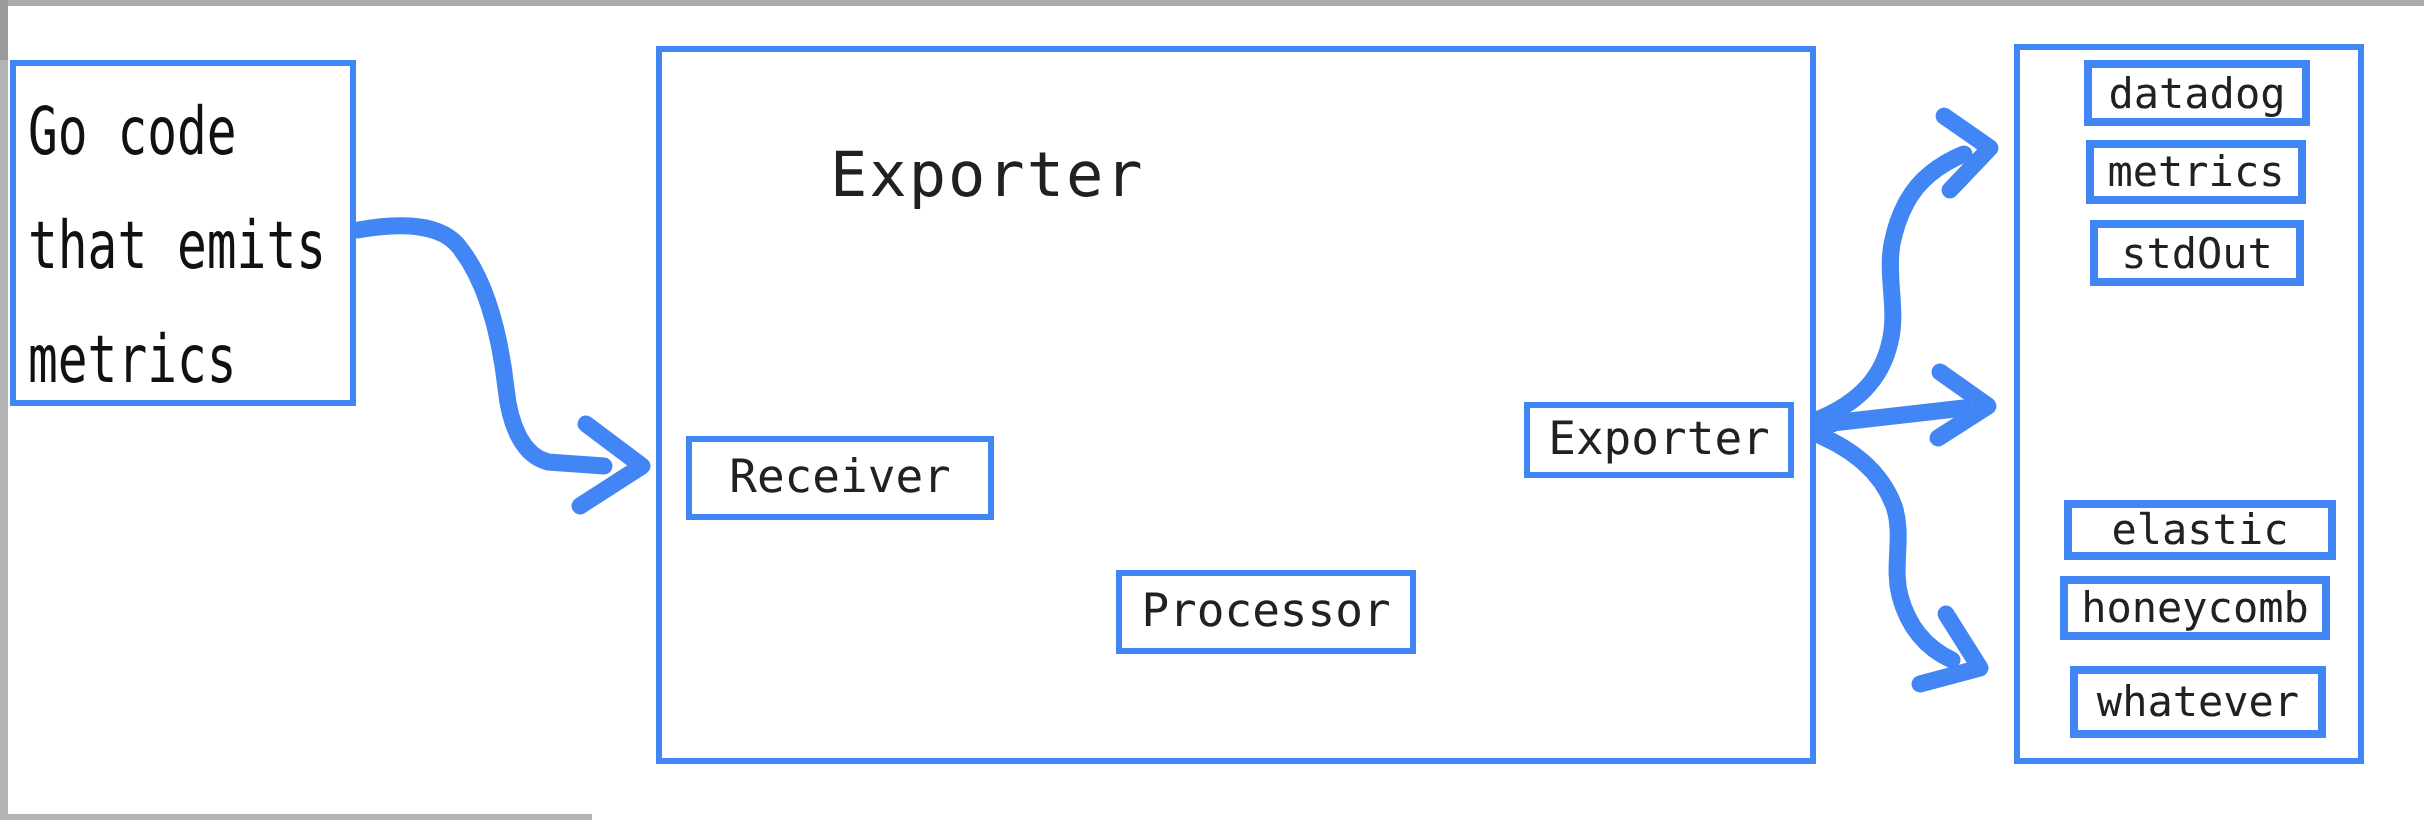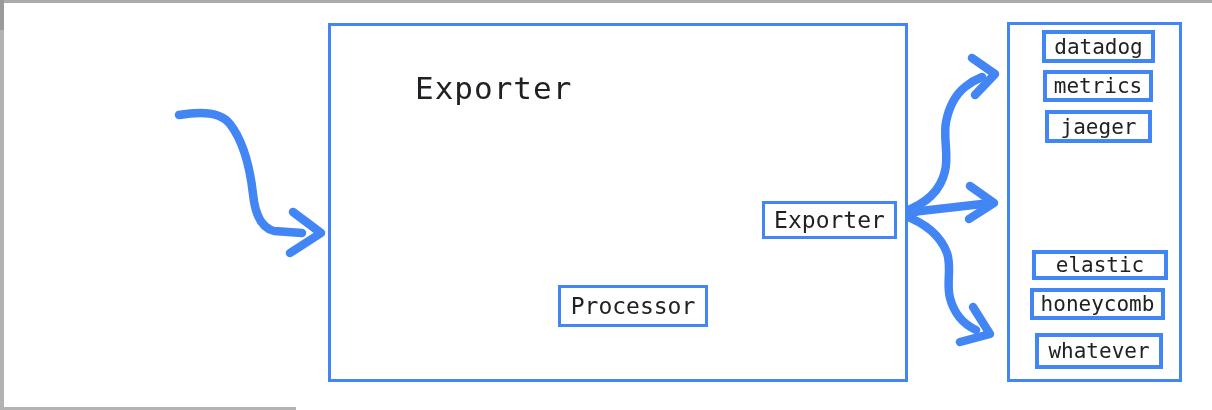--- a/index.html
+++ b/index.html
@@ -135,41 +135,49 @@
       <path d="M 898 213 L 916 212"></path>
       <path d="M 903 212 C 929 203, 941 189, 945 171 C 949 155, 943 138, 946 122 C 949 107, 955 95, 965 87 C 971 82, 977 79, 982 77"></path>
       <path d="M 972 58 L 995 74 L 975 95"></path>
       <path d="M 903 213 L 982 204"></path>
       <path d="M 970 186 L 994 203 L 969 219"></path>
       <path d="M 903 215 C 928 224, 941 237, 947 253 C 952 268, 946 283, 950 298 C 954 313, 963 324, 976 330"></path>
       <path d="M 973 307 L 990 334 L 960 342"></path>
     </g>
   </svg>
 
+  <div class="bluebox source-box">
+    <div class="source-line">Go code</div>
+    <div class="source-line">that emits</div>
+    <div class="source-line">metrics</div>
+  </div>
 
   <div class="bluebox collector-box"></div>
   <div class="collector-title">Exporter</div>
 
+  <div class="bluebox component receiver-box">
+    <span>Receiver</span>
+  </div>
   <div class="bluebox component exporter-box">
     <span>Exporter</span>
   </div>
   <div class="bluebox component processor-box">
     <span>Processor</span>
   </div>
 
   <div class="bluebox dest-container"></div>
 
   <div class="dest-item" style="left:1042px; top:30px;  width:113px; height:33px;">
       <span>datadog</span>
     </div>
   <div class="dest-item" style="left:1043px; top:70px;  width:110px; height:32px;">
       <span>metrics</span>
     </div>
   <div class="dest-item" style="left:1045px; top:110px; width:107px; height:33px;">
-      <span>jaeger</span>
+      <span>stdOut</span>
     </div>
   <div class="dest-item" style="left:1032px; top:250px; width:136px; height:30px;">
       <span>elastic</span>
     </div>
   <div class="dest-item" style="left:1030px; top:288px; width:135px; height:32px;">
       <span>honeycomb</span>
     </div>
   <div class="dest-item" style="left:1035px; top:333px; width:128px; height:36px;">
       <span>whatever</span>
     </div>

